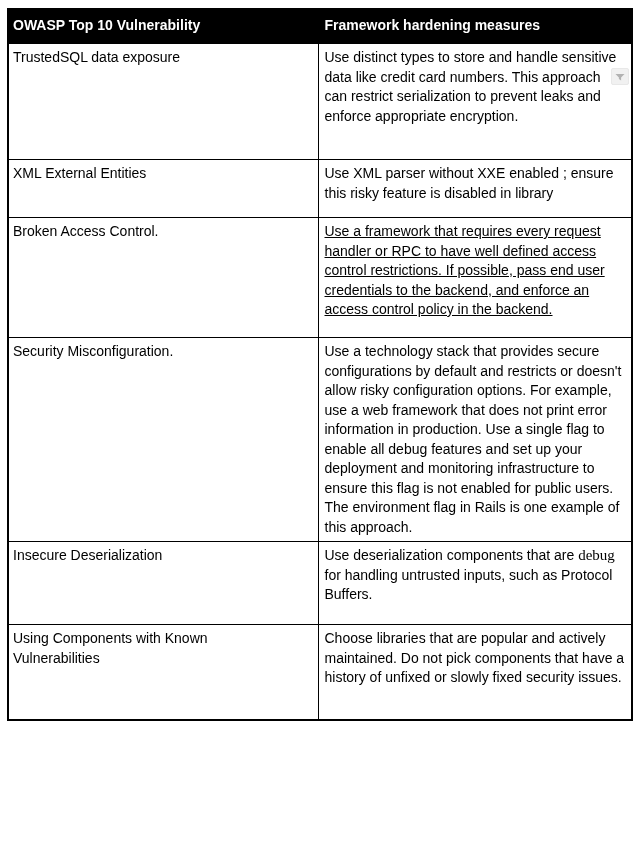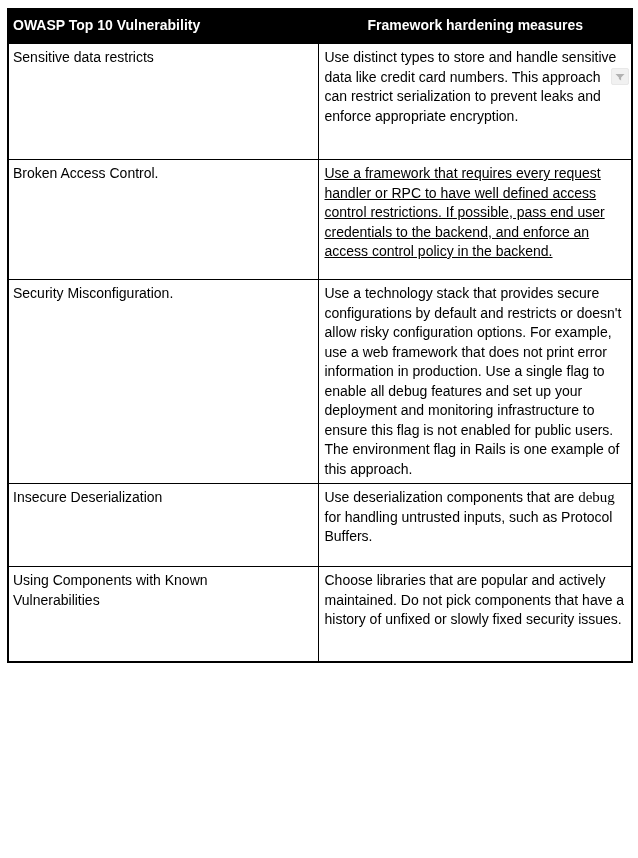--- a/index.html
+++ b/index.html
@@ -33,21 +33,21 @@
   }
   table.owasp th {
     background: #000000;
     color: #ffffff;
     font-weight: bold;
     height: 27px;
     vertical-align: middle;
     padding-top: 2px;
     padding-bottom: 4px;
   }
-  table.owasp th.h2 { padding-left: 6px; text-align: center; }
+  table.owasp th.h2 { padding-left: 6px; }
   table.owasp td.measure { padding-left: 6px; padding-right: 6px; }
   table.owasp td.vuln .celltext { display: inline-block; max-width: 280px; }
   tr.r1  td { height: 34px; }
   tr.r2  td { height: 69px; }
   tr.r3  td { height: 107px; }
   tr.r4  td { height: 49px; }
   tr.r5  td { height: 111px; text-decoration: underline; }
   tr.r6  td { height: 193px; }
   tr.r7  td { height: 26px; }
   tr.r8  td { height: 74px; }
@@ -85,24 +85,28 @@
       </colgroup>
     <tbody>
       <tr>
         <th class="h1">OWASP Top 10 Vulnerability</th>
         <th class="h2">Framework hardening measures</th>
       </tr>
 
 
 
       <tr class="r3">
-        <td class="vuln"><span class="celltext">Sensitive data restricts</span></td>
+        <td class="vuln"><span class="celltext">TrustedSQL data exposure</span></td>
         <td class="measure"><span>Use distinct types to store and handle sensitive data like credit card numbers. This approach can restrict serialization to prevent leaks and enforce appropriate encryption.</span></td>
       </tr>
 
+      <tr class="r4">
+        <td class="vuln"><span class="celltext">XML External Entities</span></td>
+        <td class="measure"><span>Use XML parser without XXE enabled ; ensure this risky feature is disabled in library</span></td>
+      </tr>
 
       <tr class="r5">
         <td class="vuln"><span class="celltext">Broken Access Control.</span></td>
         <td class="measure"><span>Use a framework that requires every request handler or RPC to have well defined access control restrictions. If possible, pass end user credentials to the backend, and enforce an access control policy in the backend.</span></td>
       </tr>
 
       <tr class="r6">
         <td class="vuln"><span class="celltext">Security Misconfiguration.</span></td>
         <td class="measure"><span>Use a technology stack that provides secure configurations by default and restricts or doesn't allow risky configuration options. For example, use a web framework that does not print error information in production. Use a single flag to enable all debug features and set up your deployment and monitoring infrastructure to ensure this flag is not enabled for public users. The environment flag in Rails is one example of this approach.</span></td>
       </tr>

